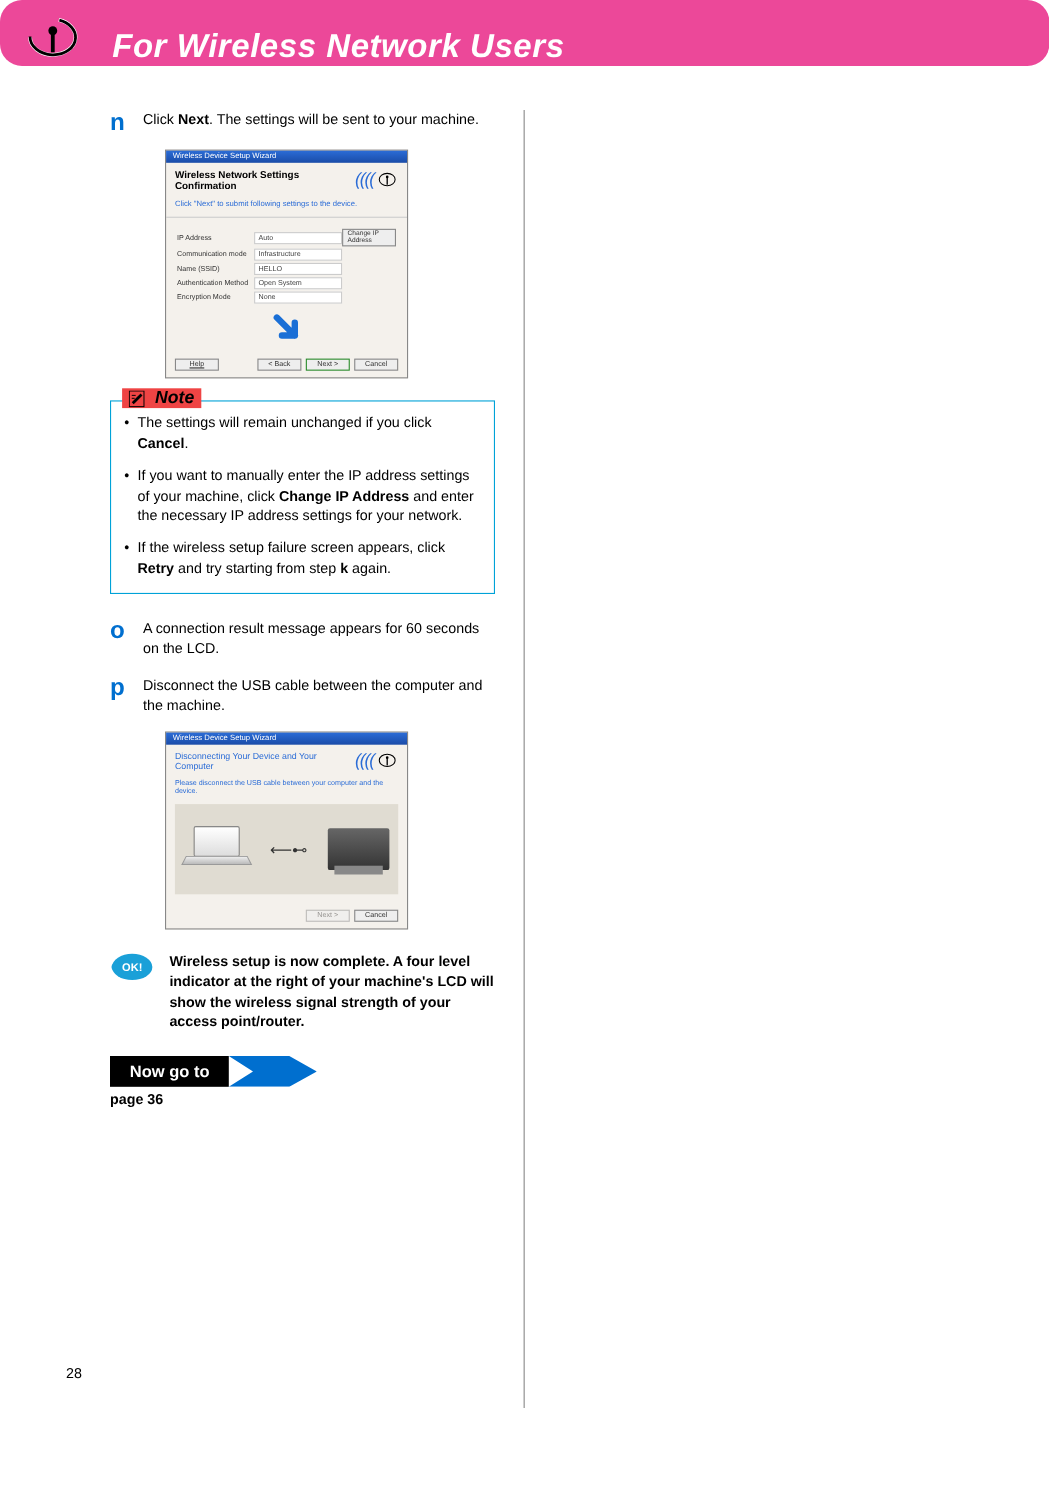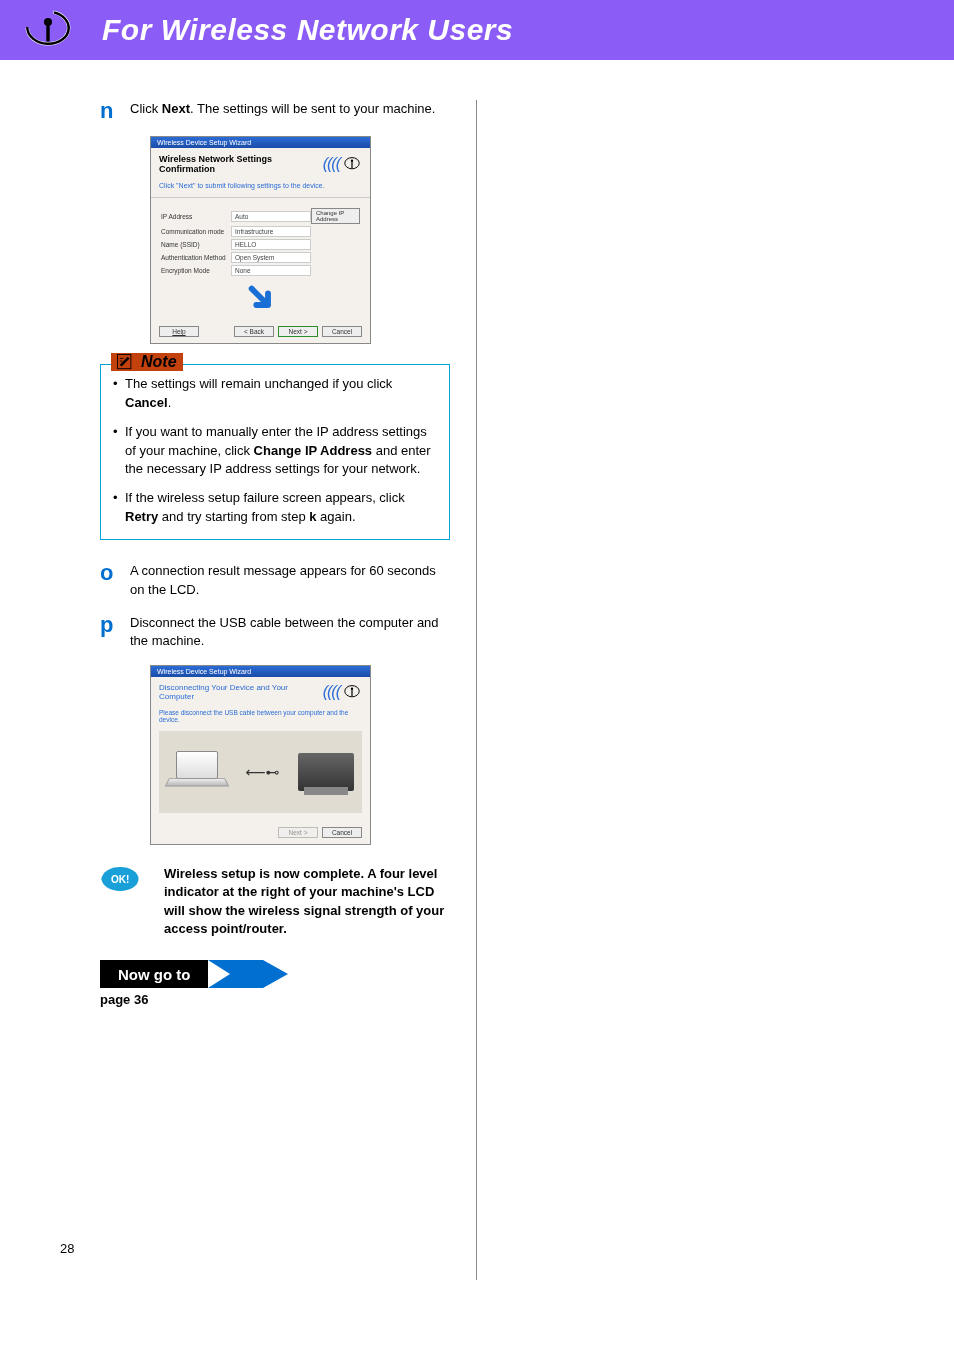--- a/index.html
+++ b/index.html
@@ -5,27 +5,28 @@
   * { box-sizing: border-box; margin: 0; padding: 0; }
   body {
     font-family: Arial, Helvetica, sans-serif;
     font-size: 13px;
     color: #000;
     width: 954px;
     background: #fff;
     position: relative;
   }
   .header-banner {
-    background: #8b5cf6;
+    background: #ec4899;
     color: #fff;
     height: 60px;
     display: flex;
-    align-items: center;
+    align-items: flex-end;
     padding-left: 18px;
     margin-bottom: 40px;
+    border-radius: 20px;
   }
   .header-icon {
     width: 60px;
     height: 48px;
     display: flex;
     align-items: center;
     justify-content: center;
     margin-right: 24px;
   }
   .header-title {
@@ -156,24 +157,24 @@
     border: 1px solid #00a2d8;
     padding: 10px 10px 12px 10px;
     margin: 0 0 22px 0;
     position: relative;
     width: 350px;
   }
   .note-title-wrap {
     position: absolute;
     top: -12px;
     left: 10px;
-    background: #c2410c;
+    background: #ef4444;
     padding: 0 6px;
     display: flex;
-    align-items: center;
+    align-items: flex-end;
     gap: 6px;
   }
   .note-pencil {
     width: 18px; height: 16px;
   }
   .note-title {
     font-weight: bold;
     font-style: italic;
     font-size: 16px;
   }
@@ -241,21 +242,21 @@
   .dialog2-footer {
     display: flex;
     justify-content: flex-end;
     gap: 4px;
     padding: 4px 8px 6px 8px;
   }
 
   .ok-row {
     display: flex;
     align-items: flex-start;
-    gap: 20px;
+    gap: 10px;
     margin: 6px 0 22px 0;
   }
   .ok-badge {
     flex: 0 0 44px;
     height: 28px;
   }
   .ok-text {
     font-weight: bold;
     line-height: 1.4;
   }

